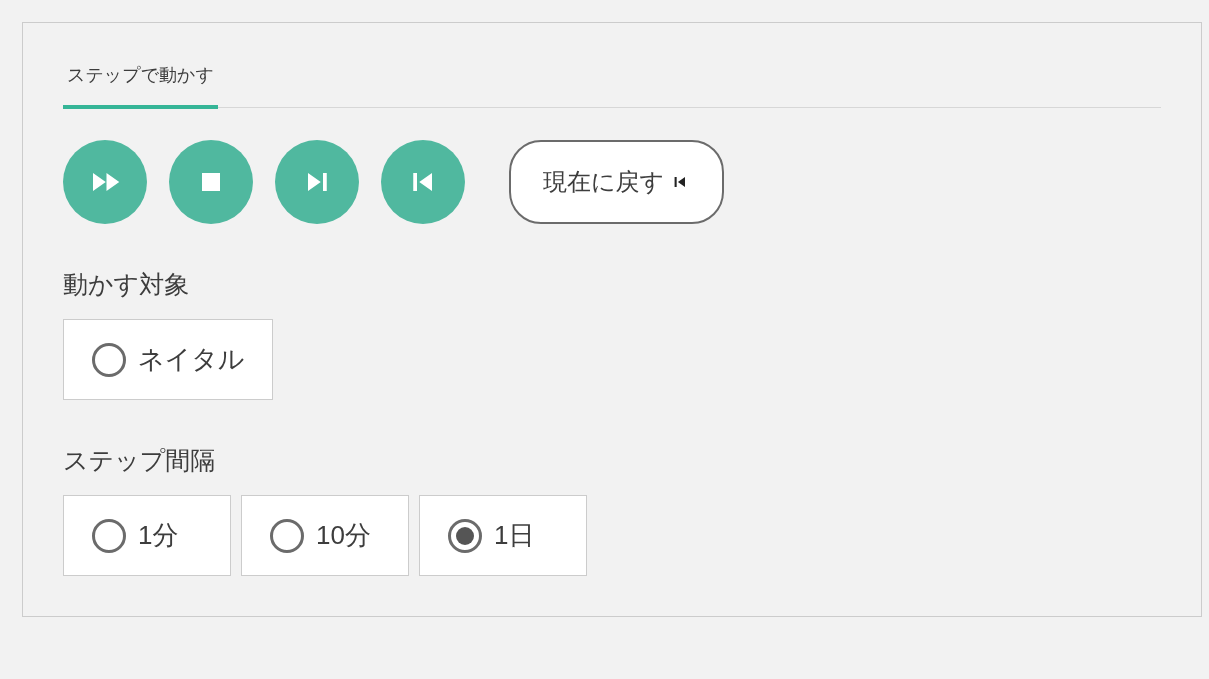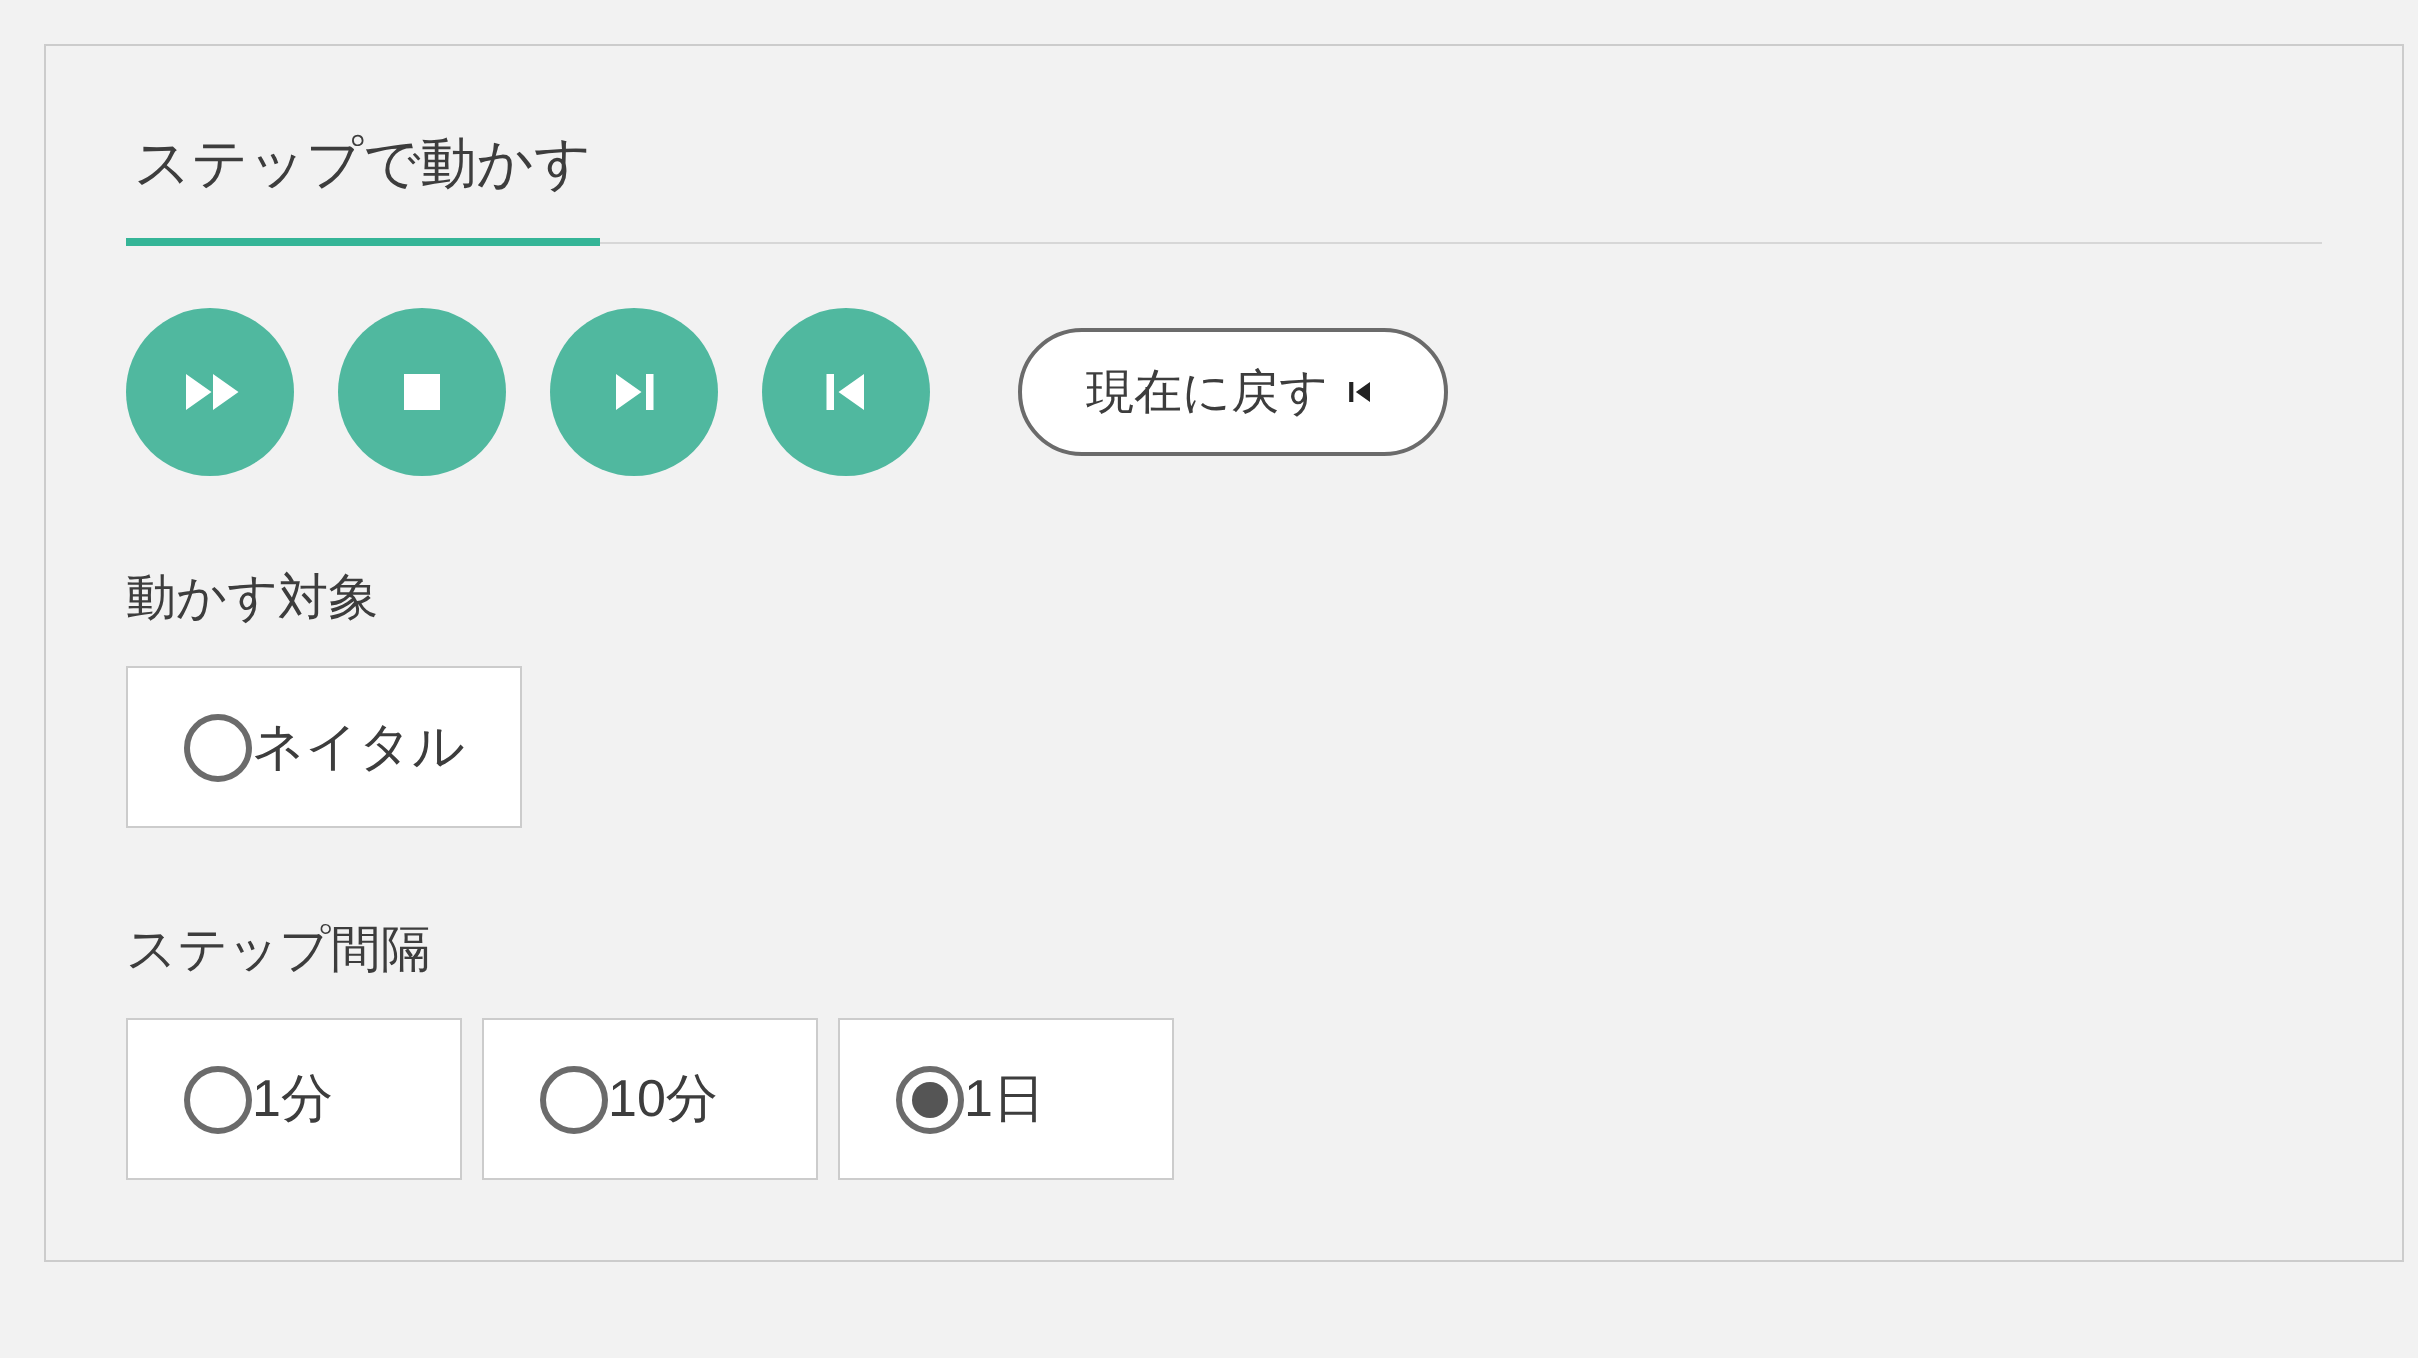--- a/index.html
+++ b/index.html
@@ -15,21 +15,21 @@
     margin: 22px;
     background: #f2f2f2;
     border: 1px solid #cccccc;
   }
   .tab-bar {
     margin: 40px 40px 0 40px;
     border-bottom: 1px solid #d7d7d7;
     display: flex;
   }
   .tab {
-    font-size: 28px;
+    font-size: 18px;
     padding: 0 4px 18px 4px;
     margin-bottom: -2px;
     border-bottom: 4px solid #35b597;
     cursor: pointer;
   }
   .controls-row {
     display: flex;
     align-items: center;
     gap: 22px;
     margin: 32px 40px 0 40px;
@@ -44,21 +44,21 @@
     justify-content: center;
     cursor: pointer;
   }
   .circle-btn svg {
     width: 36px;
     height: 36px;
     fill: #ffffff;
   }
   .pill-btn {
     margin-left: 22px;
-    height: 64px;
+    height: 84px;
     padding: 16px 32px;
     border: 2px solid #6b6b6b;
     border-radius: 32px;
     background: #ffffff;
     display: flex;
     align-items: center;
     gap: 6px;
     font-size: 24px;
     cursor: pointer;
   }
@@ -76,20 +76,21 @@
     gap: 10px;
     margin: 18px 40px 0 40px;
     flex-wrap: wrap;
   }
   .radio-box {
     border: 1px solid #cccccc;
     background: #ffffff;
     padding: 22px 28px;
     display: flex;
     align-items: center;
+    gap: 12px;
     font-size: 26px;
     cursor: pointer;
     min-width: 168px;
   }
   .radio-mark {
     width: 34px;
     height: 34px;
     border: 3px solid #6b6b6b;
     border-radius: 50%;
     display: flex;

